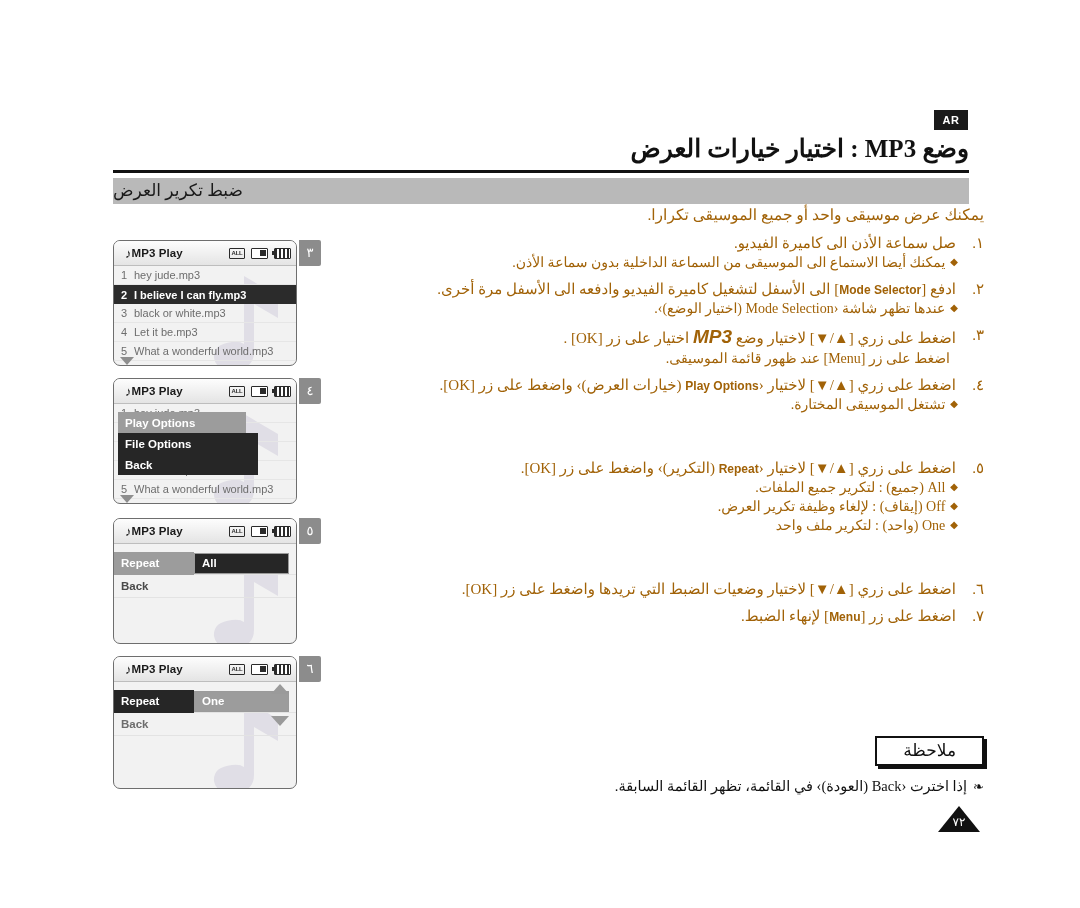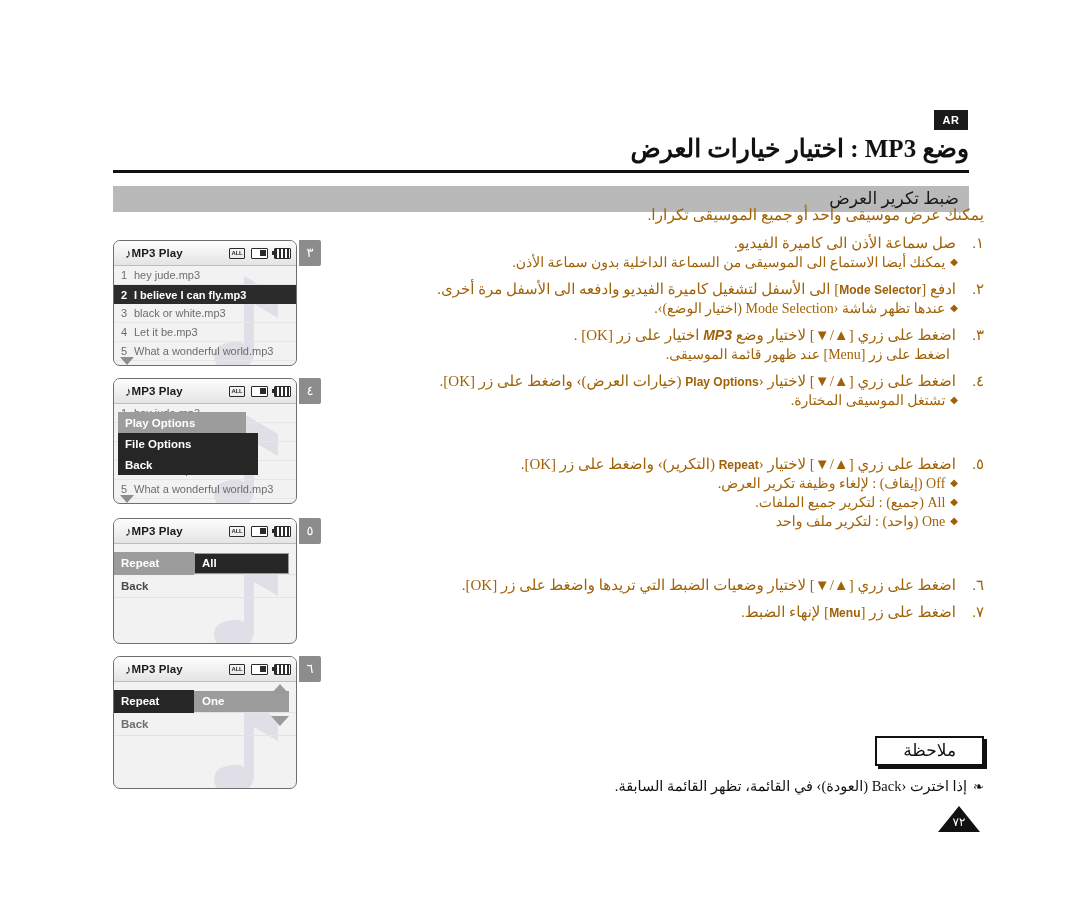--- a/index.html
+++ b/index.html
@@ -28,22 +28,22 @@
     font-family: "Liberation Serif", serif;
   }
   #title-rule {
     position: absolute; top: 170px; left: 113px;
     width: 856px; height: 3px; background: #111;
   }
   #subtitle-bar {
     position: absolute; top: 178px; left: 113px;
     width: 856px; height: 26px;
     background: #b9b9b9;
-    direction: rtl; text-align: right;
-    box-sizing: border-box; padding: 2px 10px 0 0; margin-top: 8px;
+    direction: rtl; text-align: left;
+    box-sizing: border-box; padding: 2px 2px 0 0;
   }
   #subtitle-bar span {
     font-family: "Liberation Serif", serif;
     font-size: 17px; color: #1a1a1a;
   }
 
   
   #body-col {
     position: absolute; top: 206px; right: 96px;
     width: 665px;
@@ -60,21 +60,21 @@
   .step .txt { flex: 1; }
   .sub {
     font-size: 14px; margin: 0 0 2px 0;
     padding-right: 26px;
     font-family: Liberation Serif, serif;
   }
   .sub .dia { font-size: 10px; vertical-align: 2px; padding-left: 5px; }
   .gap-sm { height: 7px; }
   .gap-lg { height: 44px; }
   b.en { font-family: "Liberation Sans", sans-serif; font-size: 12px; }
-  i.en { font-family: "Liberation Sans", sans-serif; font-size: 14px; font-weight: bold; font-style: italic; }
+  i.en { font-family: "Liberation Sans", sans-serif; font-size: 19px; font-weight: bold; font-style: italic; }
 
   
   #note-wrap {
     position: absolute; top: 736px; right: 96px; width: 500px;
     direction: rtl; text-align: right;
   }
   #note-title {
     display: inline-block; position: relative;
     border: 2px solid #111; background: #fff;
     padding: 2px 26px 3px 26px;
@@ -271,24 +271,24 @@
     <span class="dia">◆</span><span>تشتغل الموسيقى المختارة.</span>
   </div>
 
   <div class="gap-lg"></div>
 
   <div class="step">
     <span class="num">٥.</span>
     <span class="txt"><span>اضغط على زري [▲/▼] لاختيار ‹</span><b class="en">Repeat</b><span> (التكرير)› واضغط على زر [OK].</span></span>
   </div>
   <div class="sub">
+    <span class="dia">◆</span><span>All (جميع) : لتكرير جميع الملفات.</span>
+  </div>
+  <div class="sub">
     <span class="dia">◆</span><span>Off (إيقاف) : لإلغاء وظيفة تكرير العرض.</span>
-  </div>
-  <div class="sub">
-    <span class="dia">◆</span><span>All (جميع) : لتكرير جميع الملفات.</span>
   </div>
   <div class="sub">
     <span class="dia">◆</span><span>One (واحد) : لتكرير ملف واحد</span>
   </div>
 
   <div class="gap-lg"></div>
 
   <div class="step">
     <span class="num">٦.</span>
     <span class="txt">اضغط على زري [▲/▼] لاختيار وضعيات الضبط التي تريدها واضغط على زر [OK].</span>

